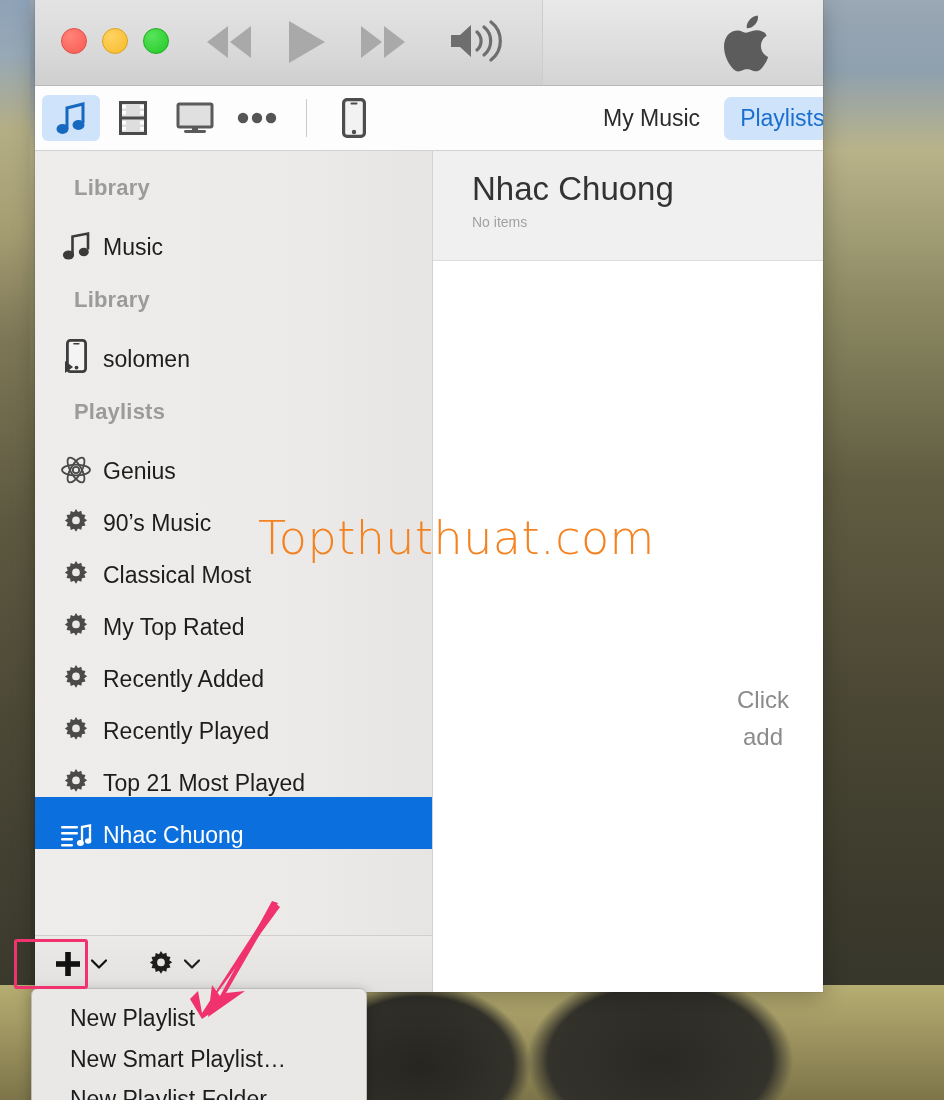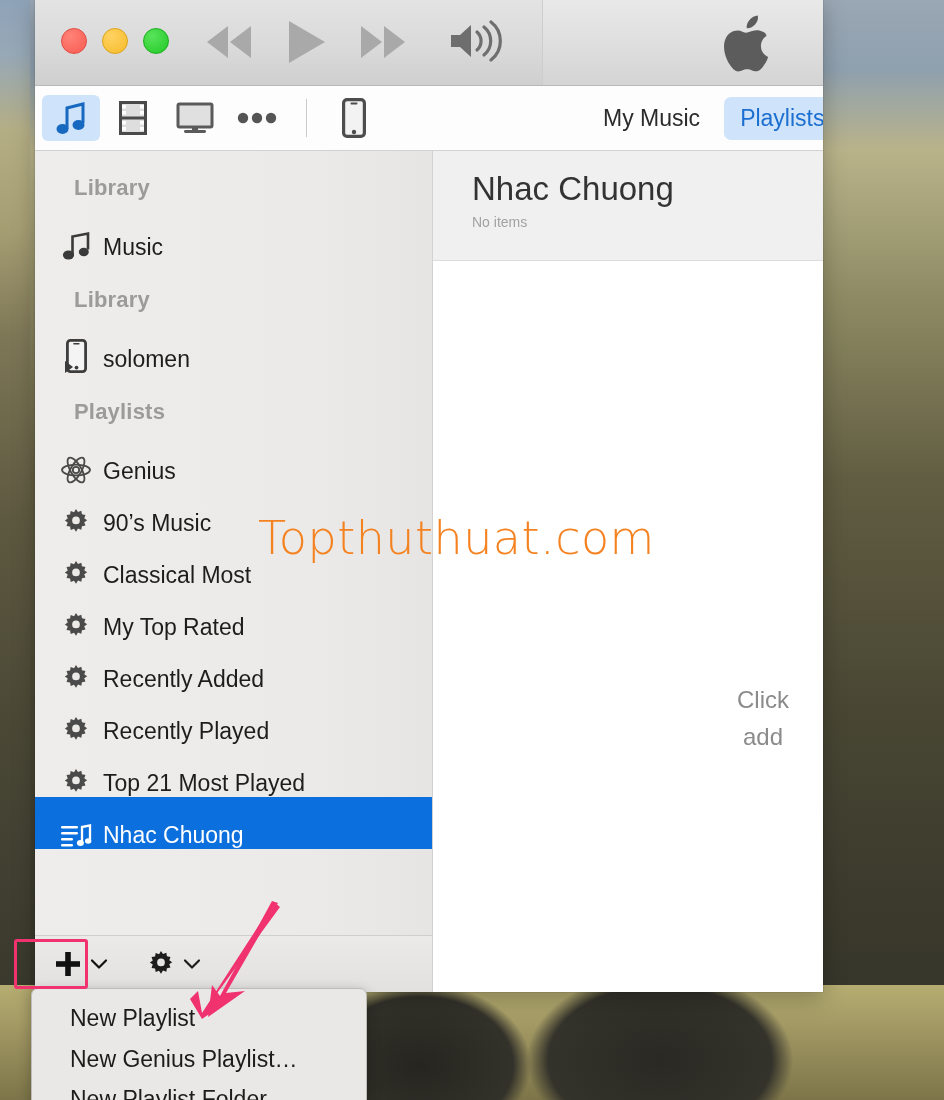--- a/index.html
+++ b/index.html
@@ -607,21 +607,21 @@
           <div>add</div>
         </div>
       </div>
     </div>
   </div>
 
   <div class="watermark">Topthuthuat.com</div>
 
   <div class="popup">
     <div class="popup-item">New Playlist</div>
-    <div class="popup-item">New Genius Playlist…</div>
+    <div class="popup-item">New Smart Playlist…</div>
     <div class="popup-item">New Playlist Folder</div>
   </div>
 
   <div class="ann-rect"></div>
   <div class="ann-arrow">
     <svg width="120" height="130" viewBox="0 0 120 130">
       <path d="M96 8 L44 98 L63 96 L26 122 L30 90 L38 101 L90 6 Z" fill="#f0326e"></path>
       <path d="M92 7 L20 118 L16 96 L8 104 L20 124 L46 106 L33 101 L98 12 Z" fill="#f0326e"></path>
     </svg>
   </div>

